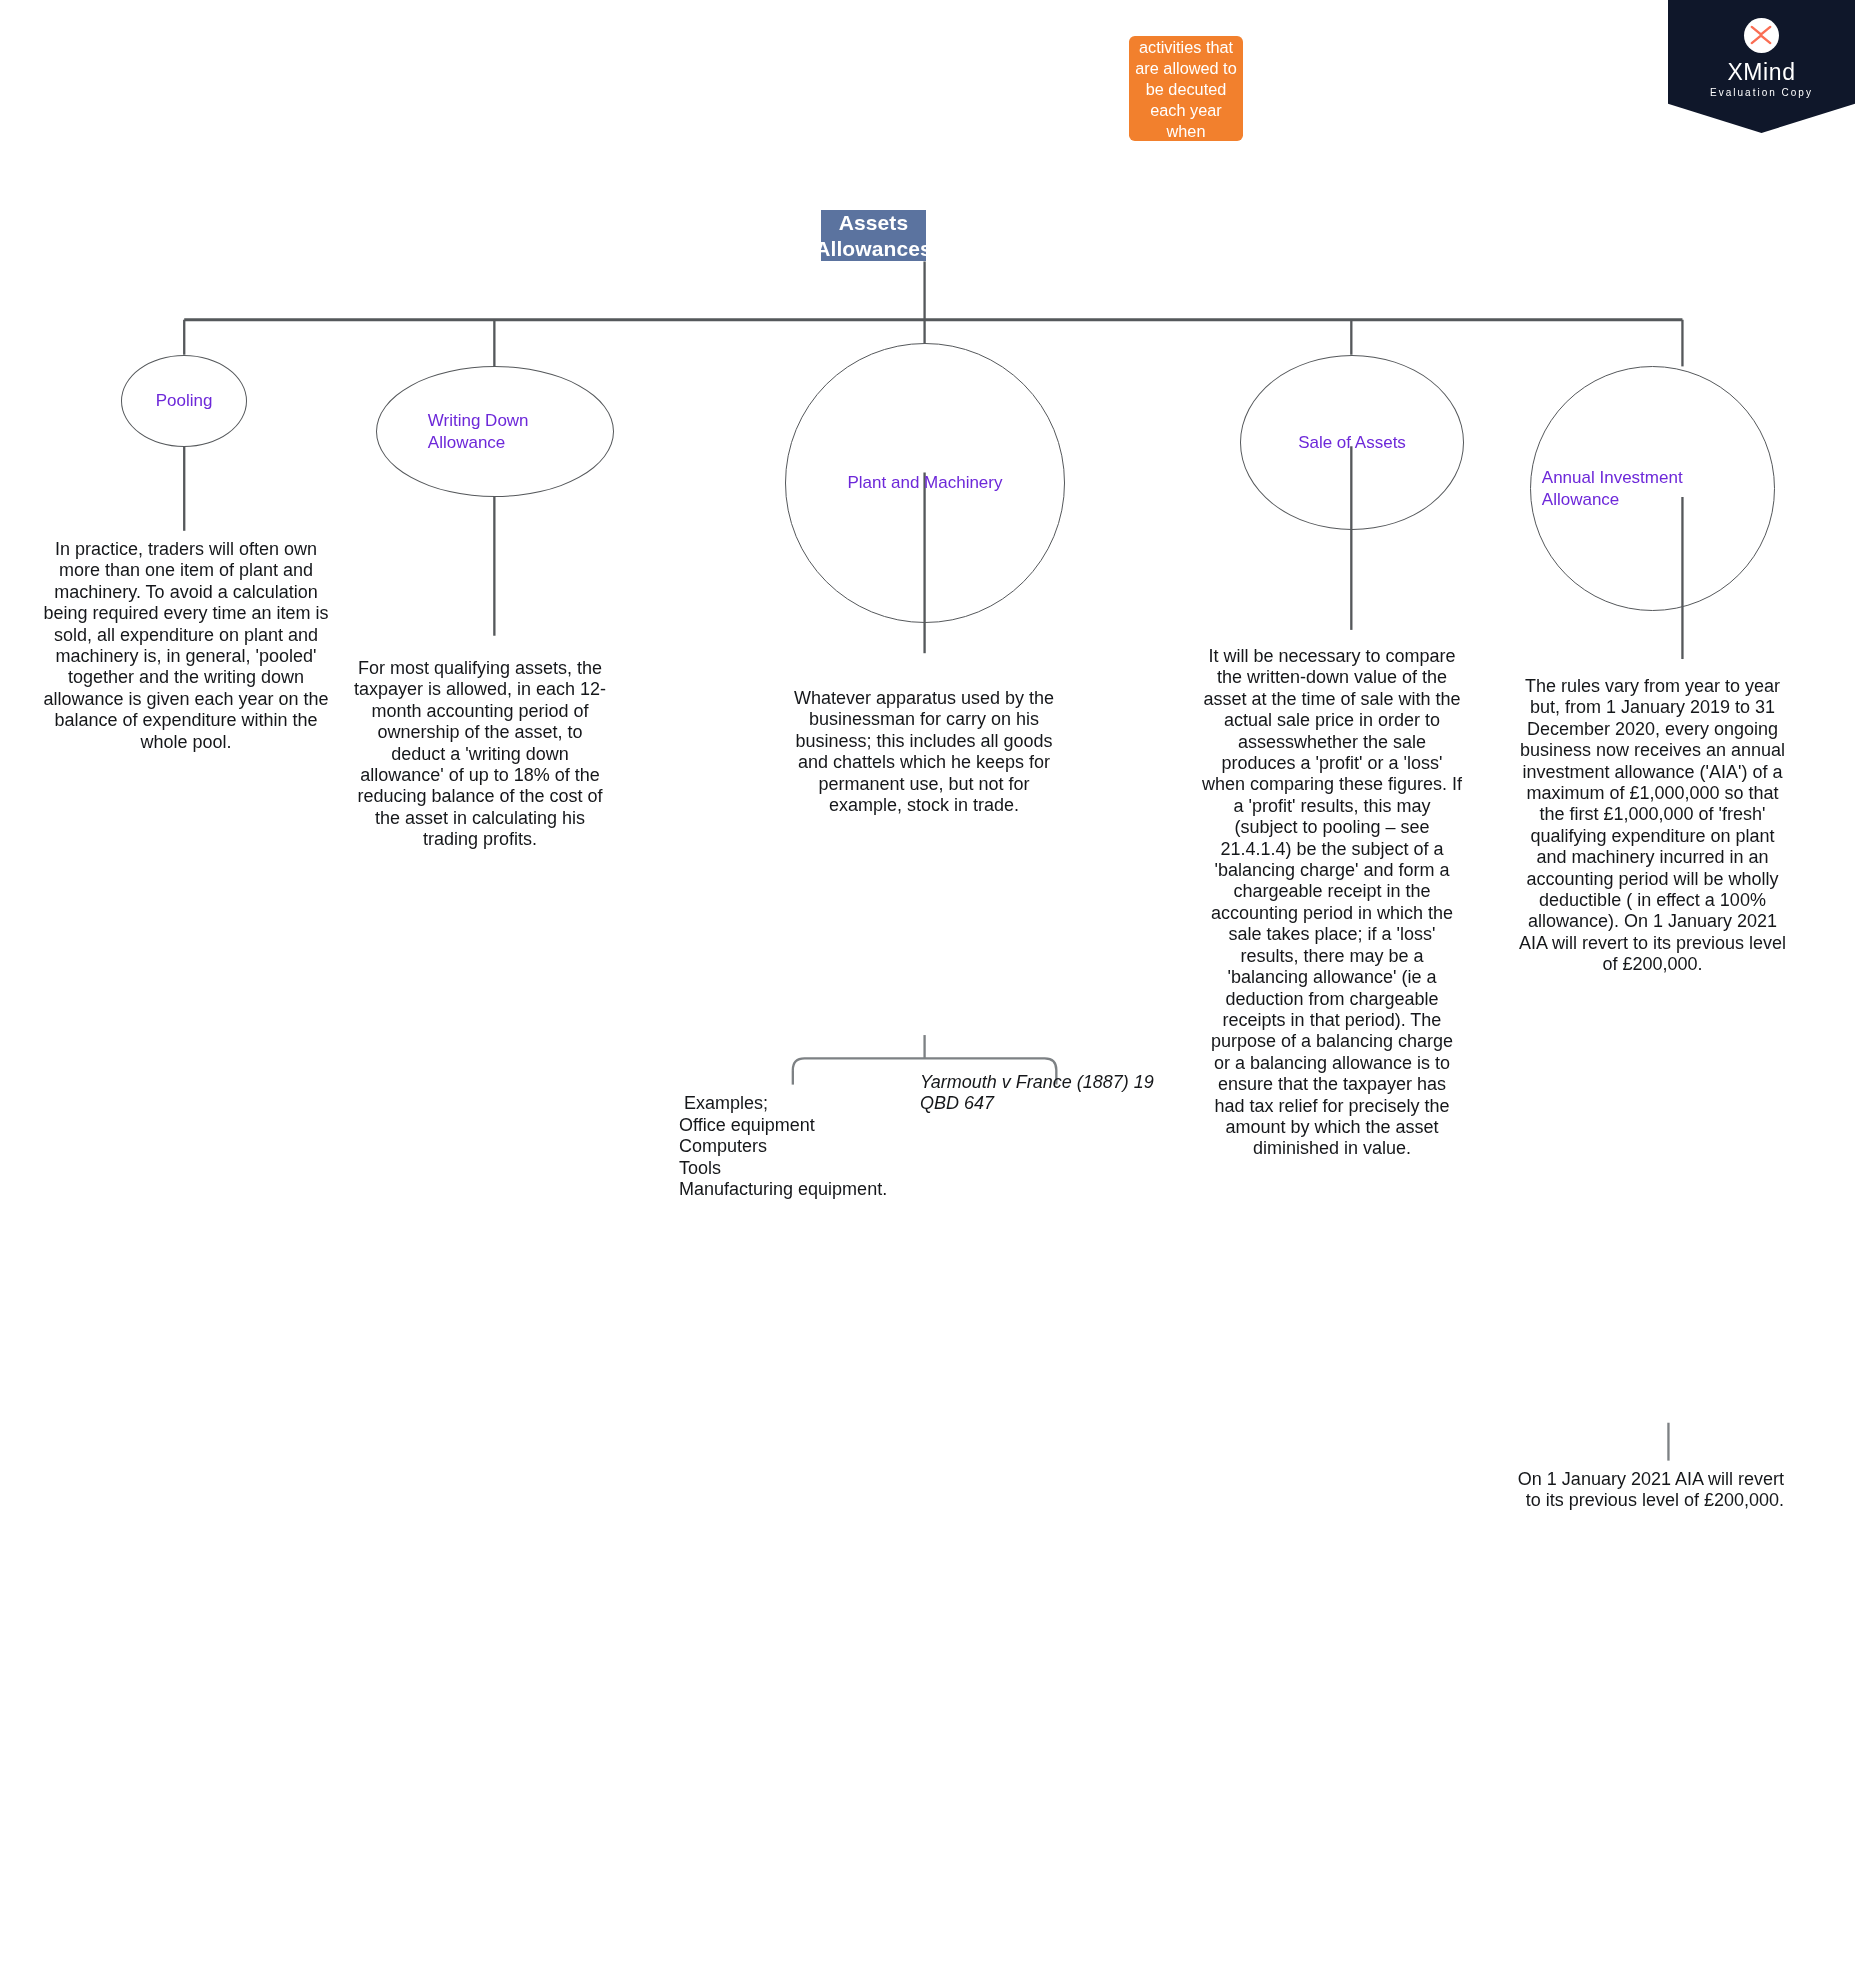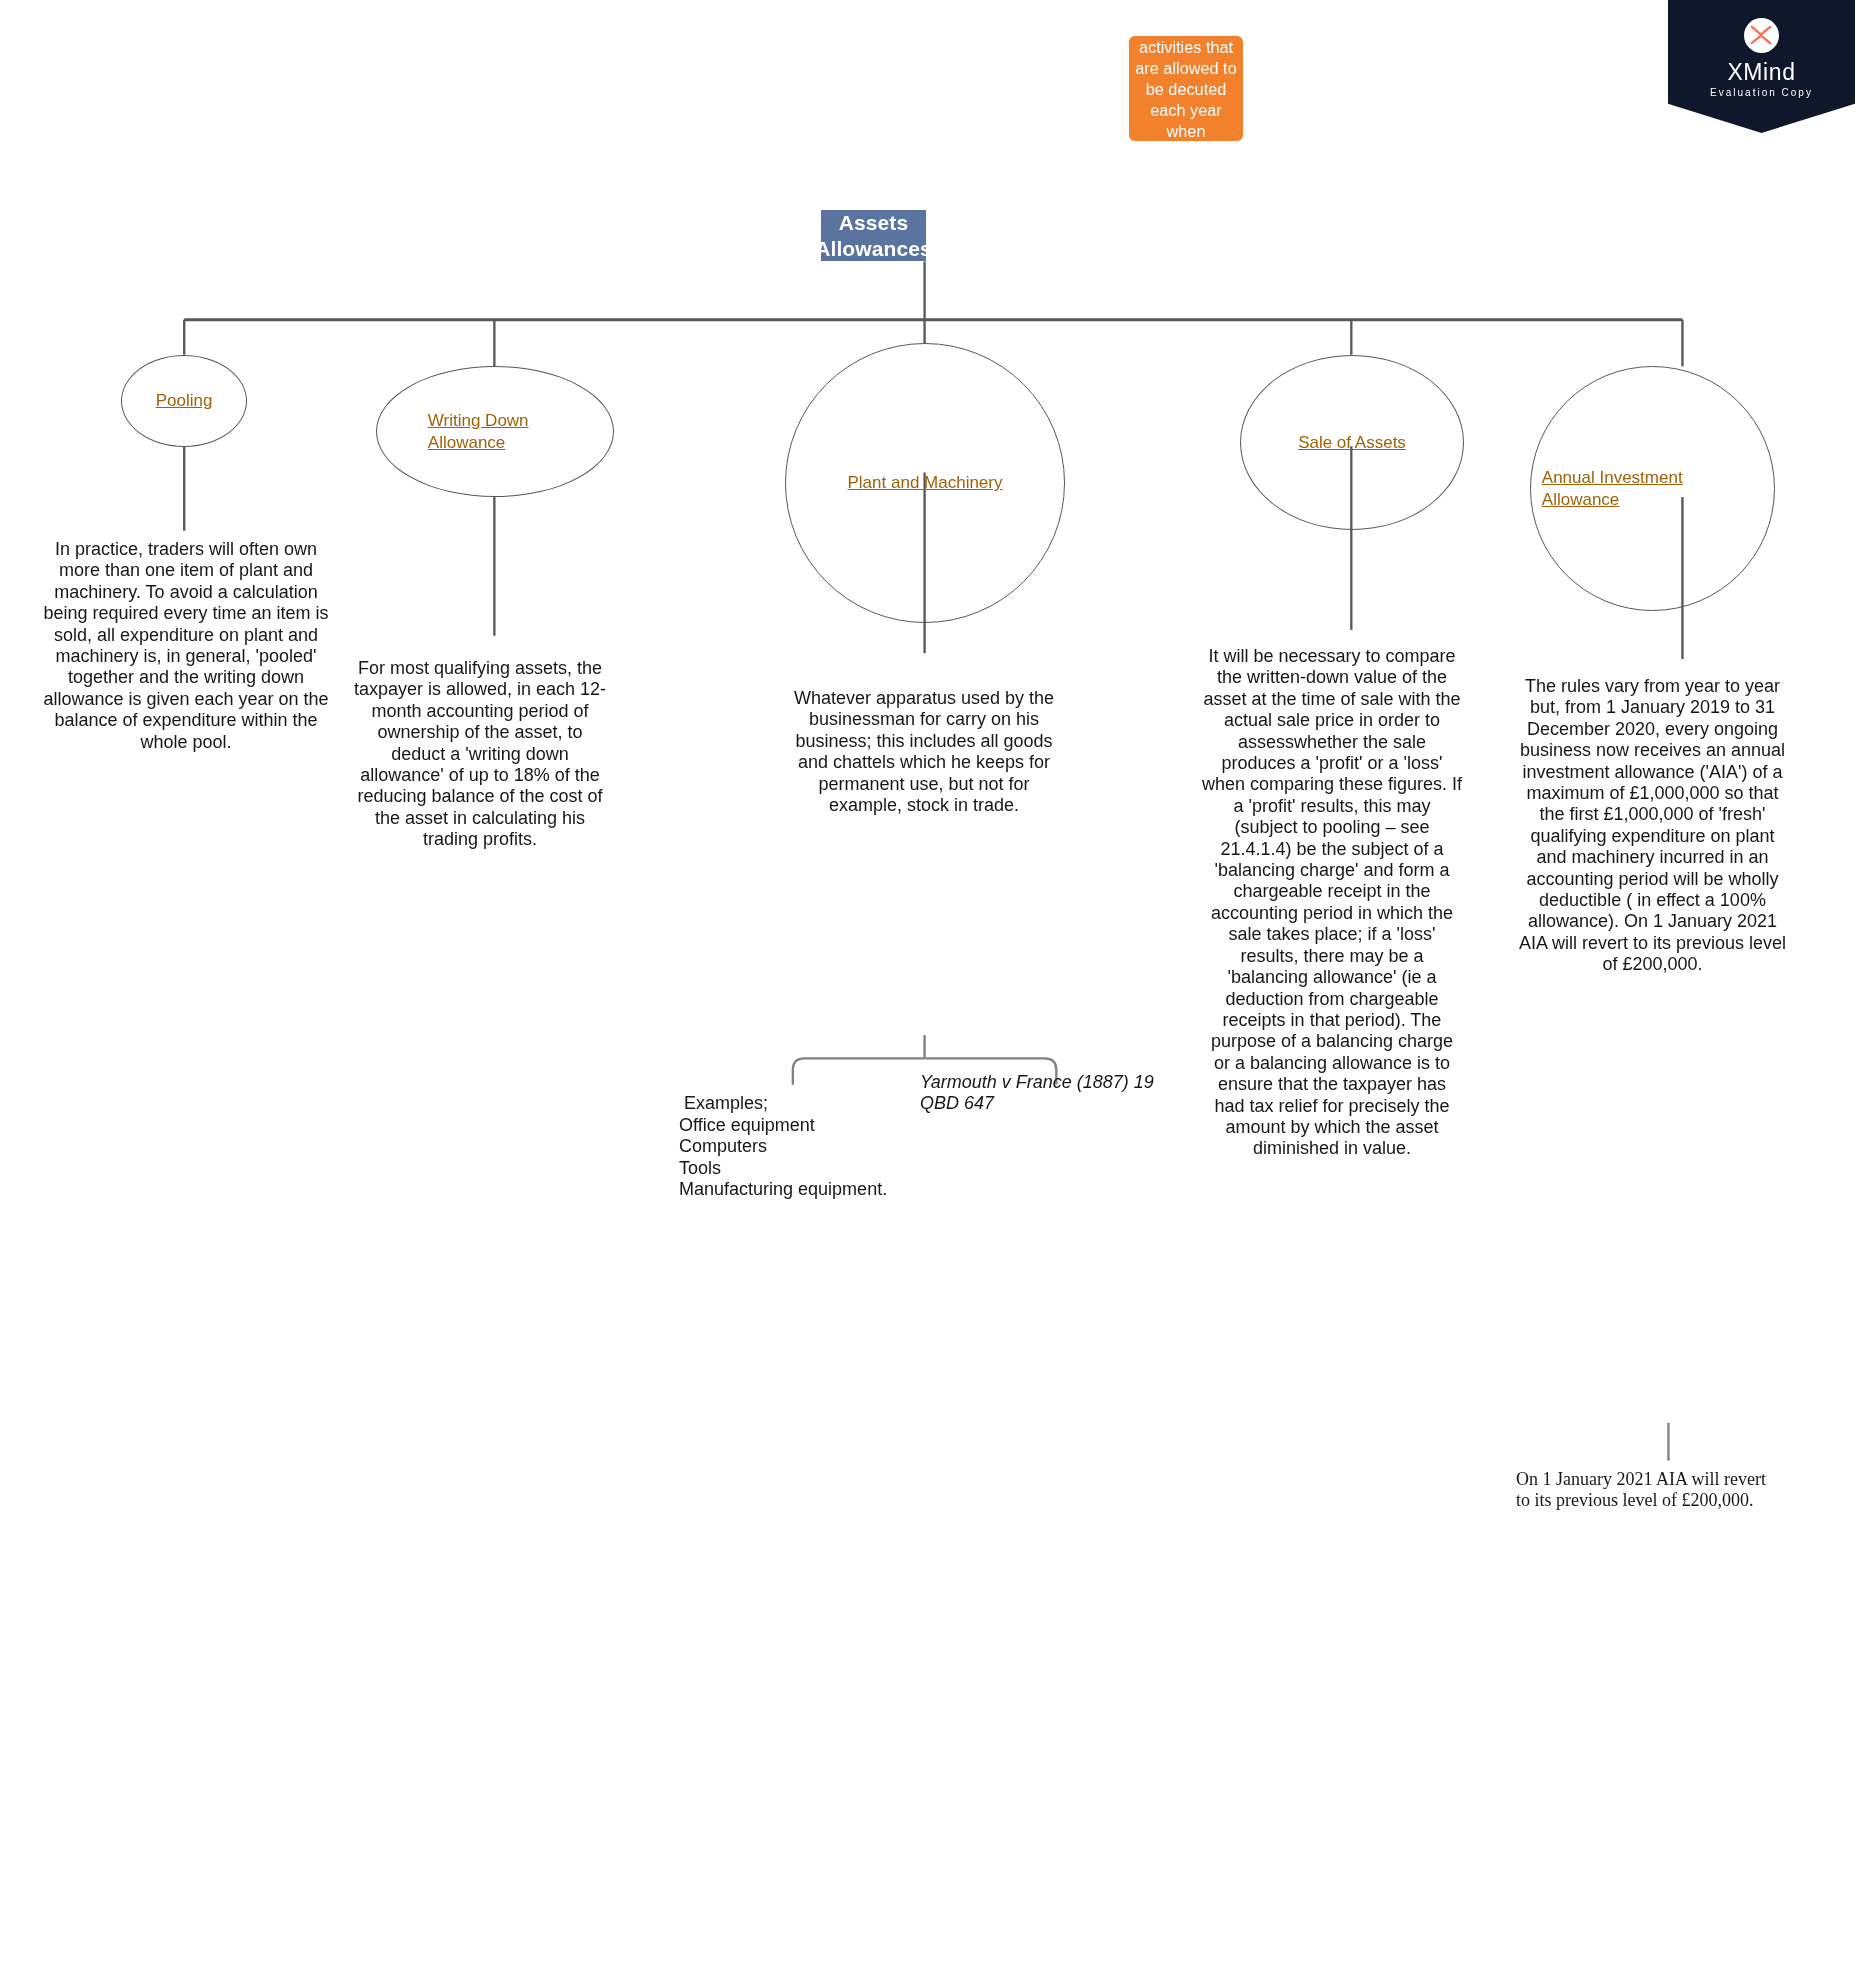--- a/index.html
+++ b/index.html
@@ -107,37 +107,36 @@
   .circle-node {
     position: absolute;
     border: 1.2px solid #55585b;
     border-radius: 50%;
     display: flex;
     align-items: center;
     justify-content: center;
     background: transparent;
   }
   .circle-label {
-    color: #a16207;
+    color: #6d28d9;
     font-size: 17px;
     line-height: 1.28;
     text-align: center;
     padding: 0 5.8px;
-    text-decoration: underline;
   }
 
   
   .leaf {
     position: absolute;
     color: #15171a;
     font-size: 18px;
     line-height: 1.19;
     text-align: center;
   }
-  .leaf.plain-left { text-align: left; font-family: Liberation Serif, serif; }
+  .leaf.plain-left { text-align: right; }
   .leaf.italic { font-style: italic; }
   .leaf.pre { white-space: pre-wrap; text-align: left; }
 </style>
 </head>
 <body>
 
 <div id="canvas">
 
   <svg id="wires" viewBox="0 0 3182 3404" width="1855" height="1985">
     <g fill="none" stroke="#55585b" stroke-width="4">

